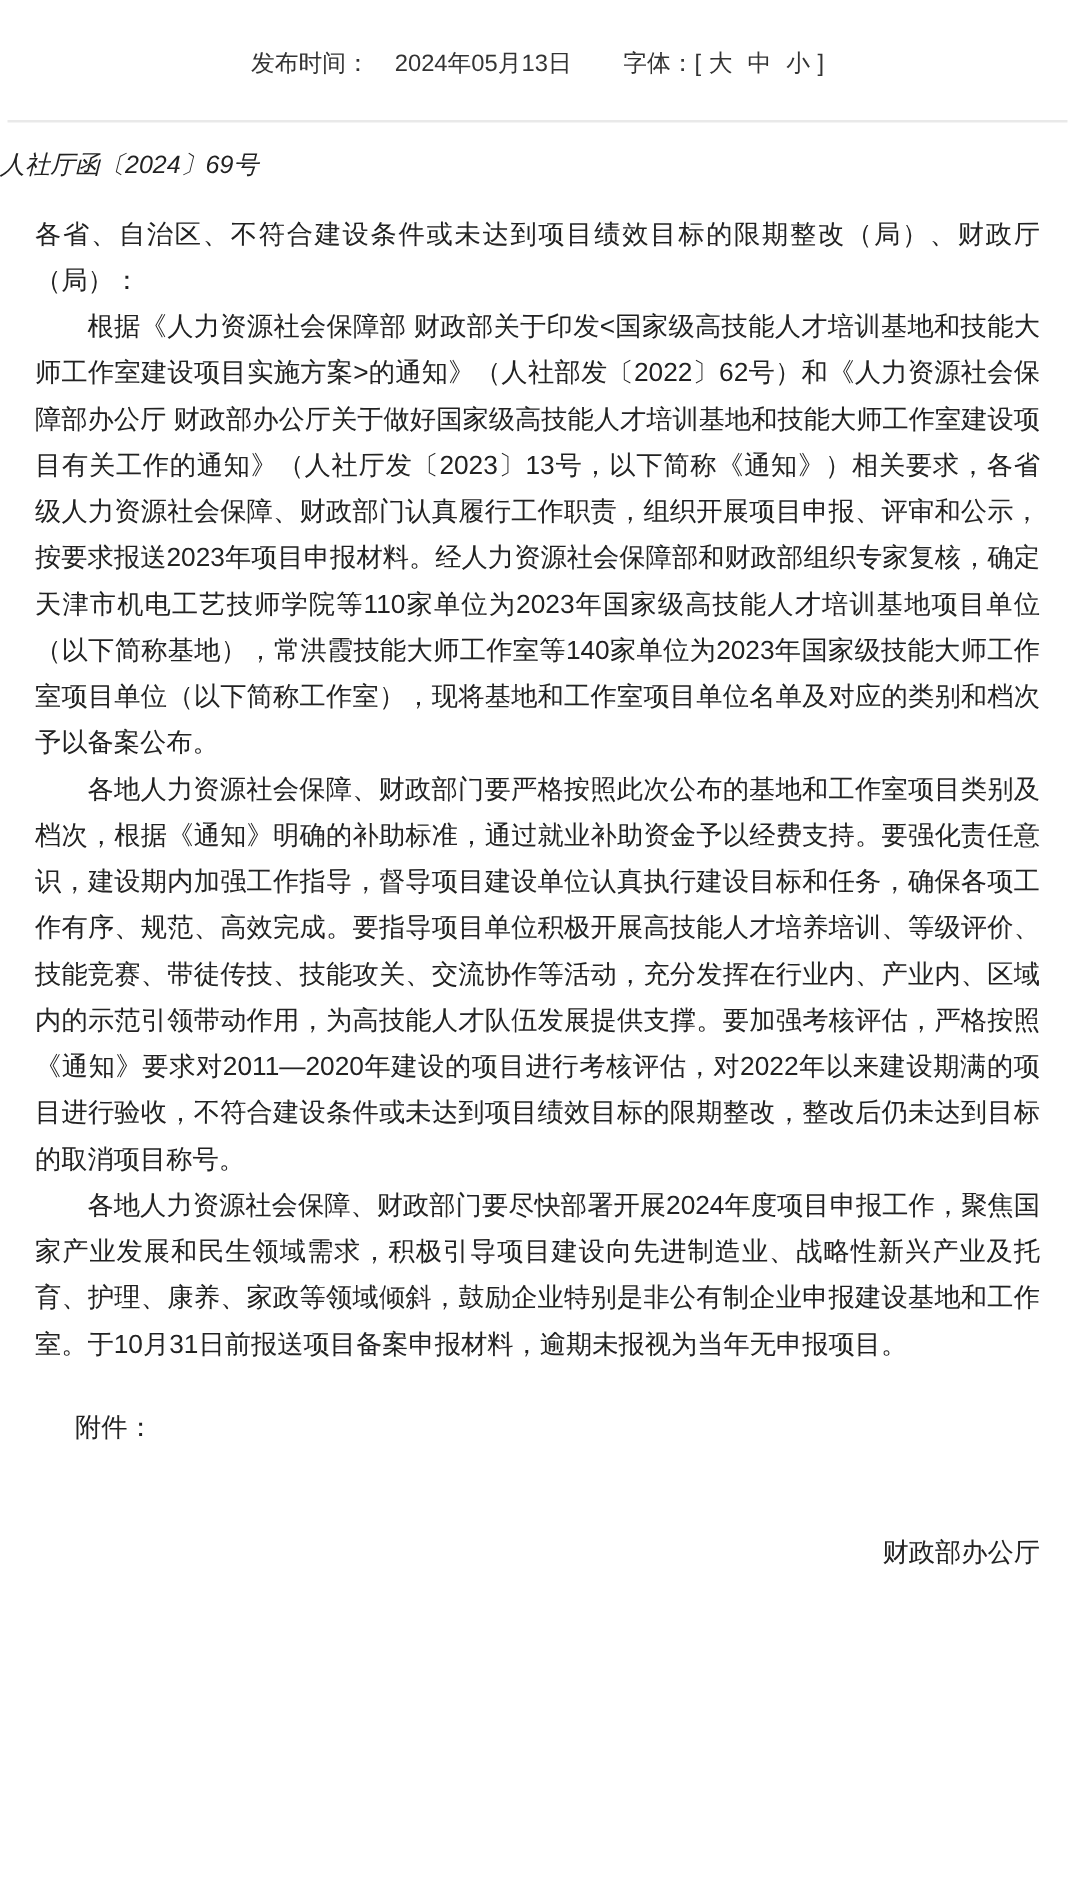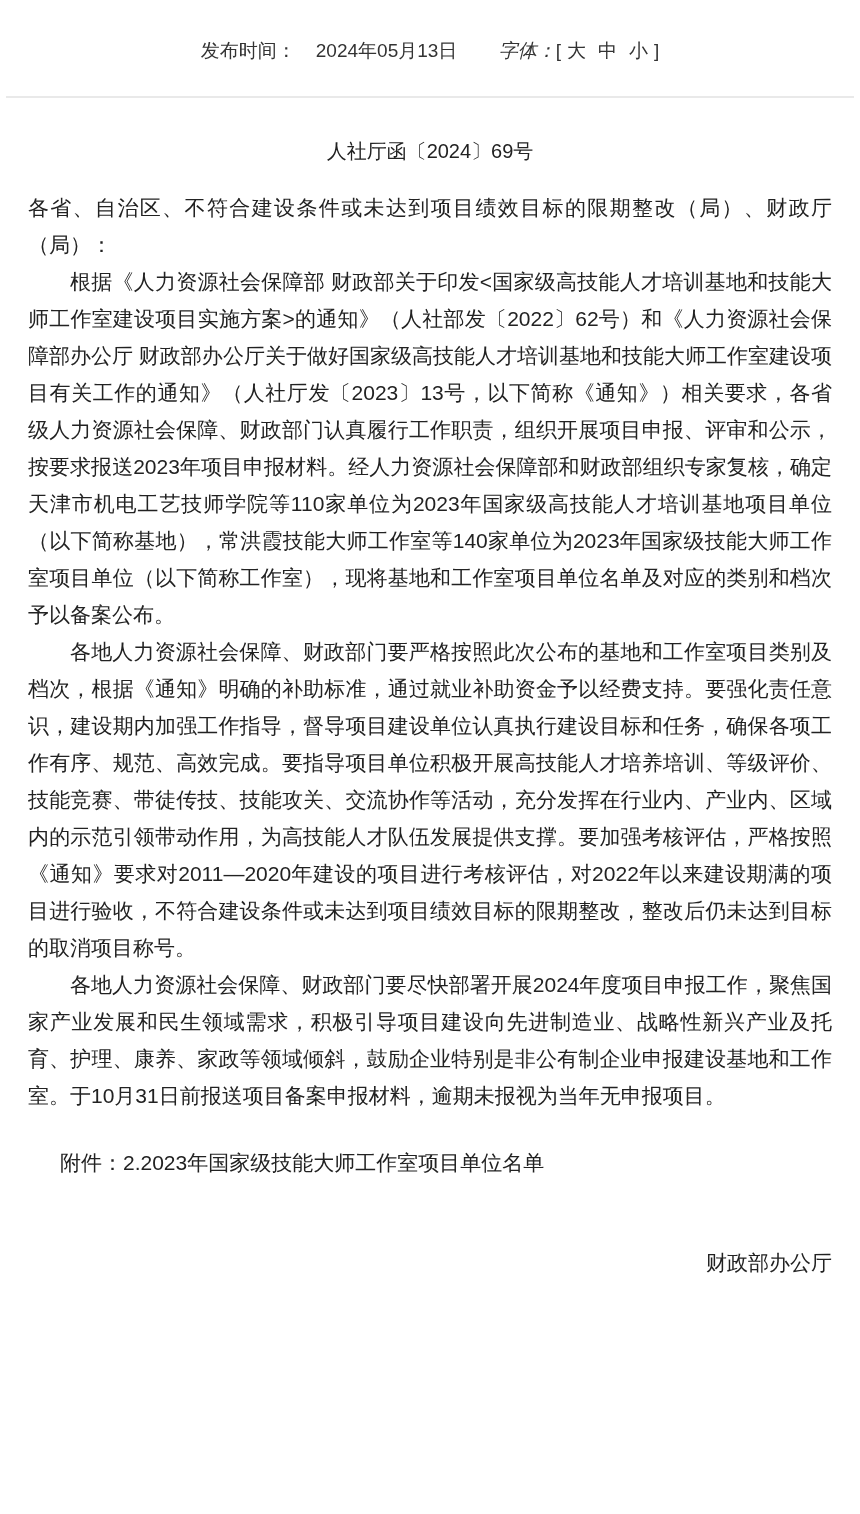--- a/index.html
+++ b/index.html
@@ -24,40 +24,40 @@
     color: #2878b5;
   }
 
   .meta {
     margin-top: 38px;
     text-align: center;
     font-size: 19px;
     color: #333333;
   }
   .meta .meta-value { margin-left: 20px; }
-  .meta .font-label { margin-left: 36px; font-style: italic; }
+  .meta .font-label { margin-left: 36px; }
   .meta .font-opt {
     margin: 0 6px;
     color: #333333;
     text-decoration: none;
     cursor: pointer;
   }
   .meta .bracket { color: #333333; }
 
   .divider {
     border: none;
     border-top: 2px solid #e9e9e9;
     margin: 32px 6px 0 6px;
   }
 
   .doc-number {
-    margin-top: 40px;
-    text-align: center;
+    margin-top: 20px;
     font-size: 20px;
     color: #222222;
+    font-style: italic;
   }
 
   .body-text {
     padding: 0 28px;
     font-size: 21px;
     line-height: 37px;
     color: #222222;
     text-align: justify;
   }
 
@@ -98,21 +98,20 @@
     <p class="salutation">各省、自治区、不符合建设条件或未达到项目绩效目标的限期整改（局）、财政厅（局）：</p>
 
     <p class="para">根据《人力资源社会保障部 财政部关于印发&lt;国家级高技能人才培训基地和技能大师工作室建设项目实施方案&gt;的通知》（人社部发〔2022〕62号）和《人力资源社会保障部办公厅 财政部办公厅关于做好国家级高技能人才培训基地和技能大师工作室建设项目有关工作的通知》（人社厅发〔2023〕13号，以下简称《通知》）相关要求，各省级人力资源社会保障、财政部门认真履行工作职责，组织开展项目申报、评审和公示，按要求报送2023年项目申报材料。经人力资源社会保障部和财政部组织专家复核，确定天津市机电工艺技师学院等110家单位为2023年国家级高技能人才培训基地项目单位（以下简称基地），常洪霞技能大师工作室等140家单位为2023年国家级技能大师工作室项目单位（以下简称工作室），现将基地和工作室项目单位名单及对应的类别和档次予以备案公布。</p>
     <p class="para">各地人力资源社会保障、财政部门要严格按照此次公布的基地和工作室项目类别及档次，根据《通知》明确的补助标准，通过就业补助资金予以经费支持。要强化责任意识，建设期内加强工作指导，督导项目建设单位认真执行建设目标和任务，确保各项工作有序、规范、高效完成。要指导项目单位积极开展高技能人才培养培训、等级评价、技能竞赛、带徒传技、技能攻关、交流协作等活动，充分发挥在行业内、产业内、区域内的示范引领带动作用，为高技能人才队伍发展提供支撑。要加强考核评估，严格按照《通知》要求对2011—2020年建设的项目进行考核评估，对2022年以来建设期满的项目进行验收，不符合建设条件或未达到项目绩效目标的限期整改，整改后仍未达到目标的取消项目称号。</p>
     <p class="para">各地人力资源社会保障、财政部门要尽快部署开展2024年度项目申报工作，聚焦国家产业发展和民生领域需求，积极引导项目建设向先进制造业、战略性新兴产业及托育、护理、康养、家政等领域倾斜，鼓励企业特别是非公有制企业申报建设基地和工作室。于10月31日前报送项目备案申报材料，逾期未报视为当年无申报项目。</p>
 
     <div class="attachments">
       <div class="attach-row">
         <span class="attach-label">附件：</span>
         <div class="attach-items">
-          <div>2.2023年国家级技能大师工作室项目单位名单</div>
         </div>
       </div>
     </div>
 
     <div class="signature">
       <div>财政部办公厅</div>
 
     </div>
 
   </div>

